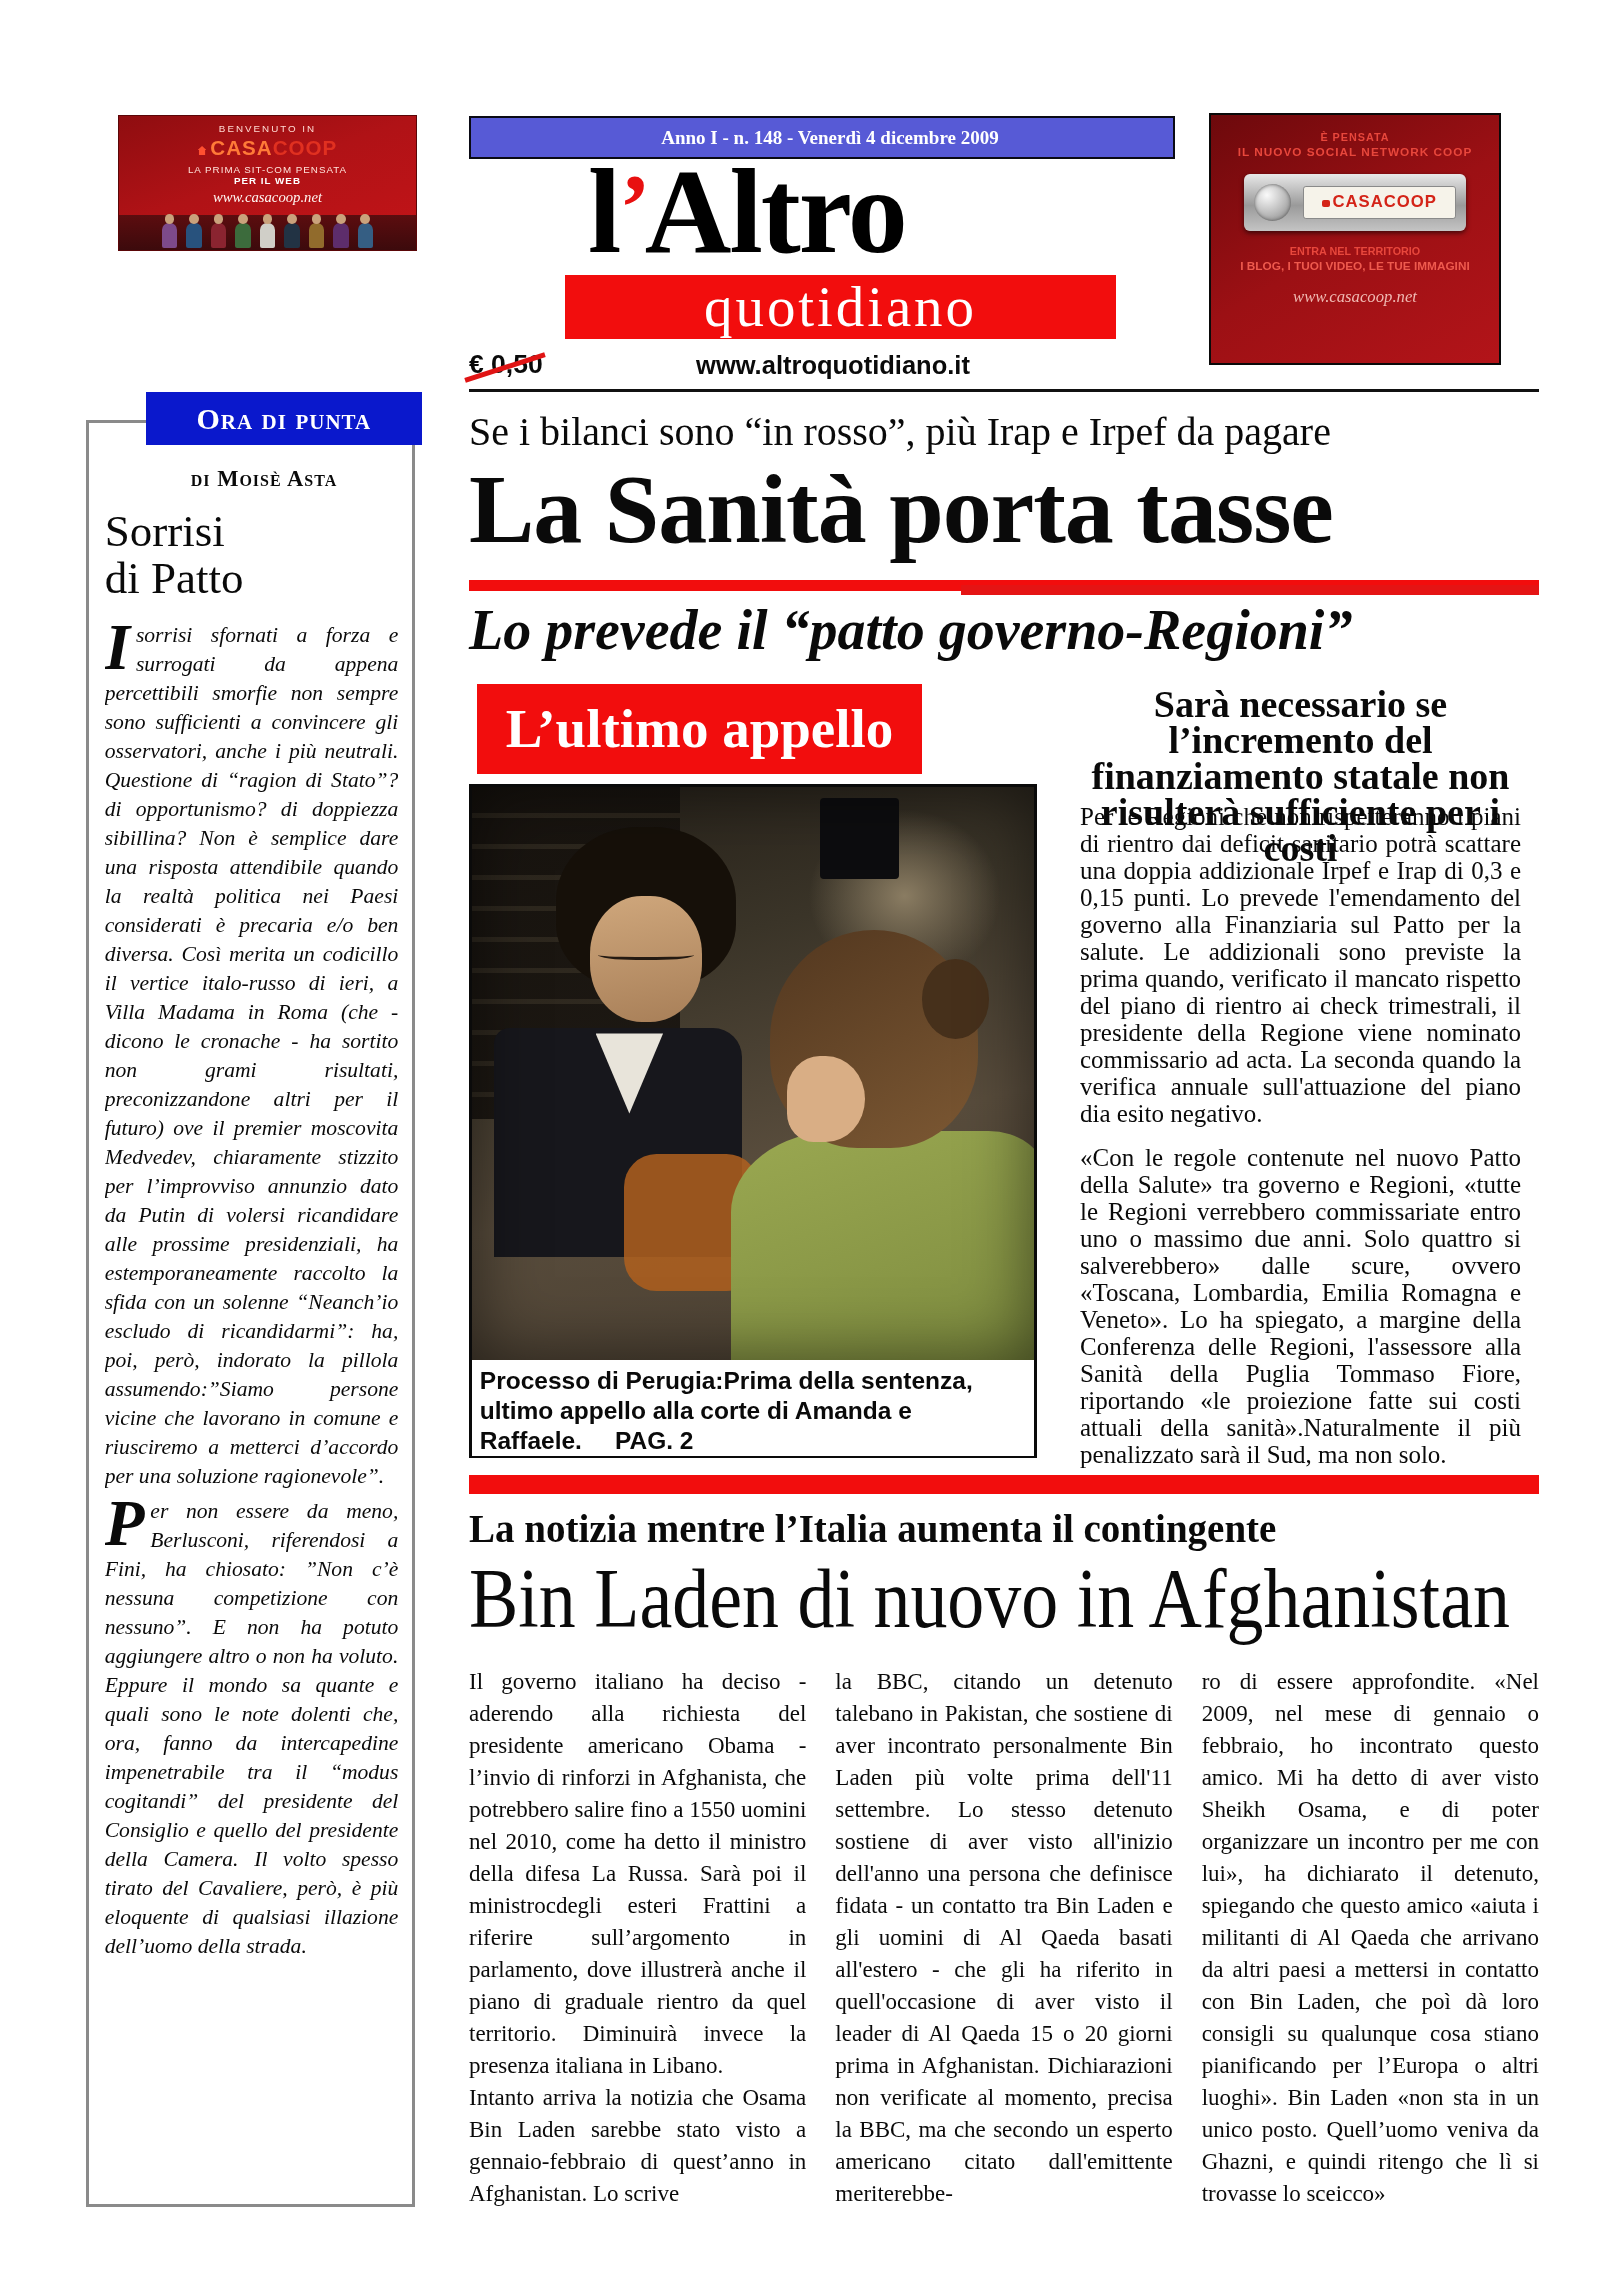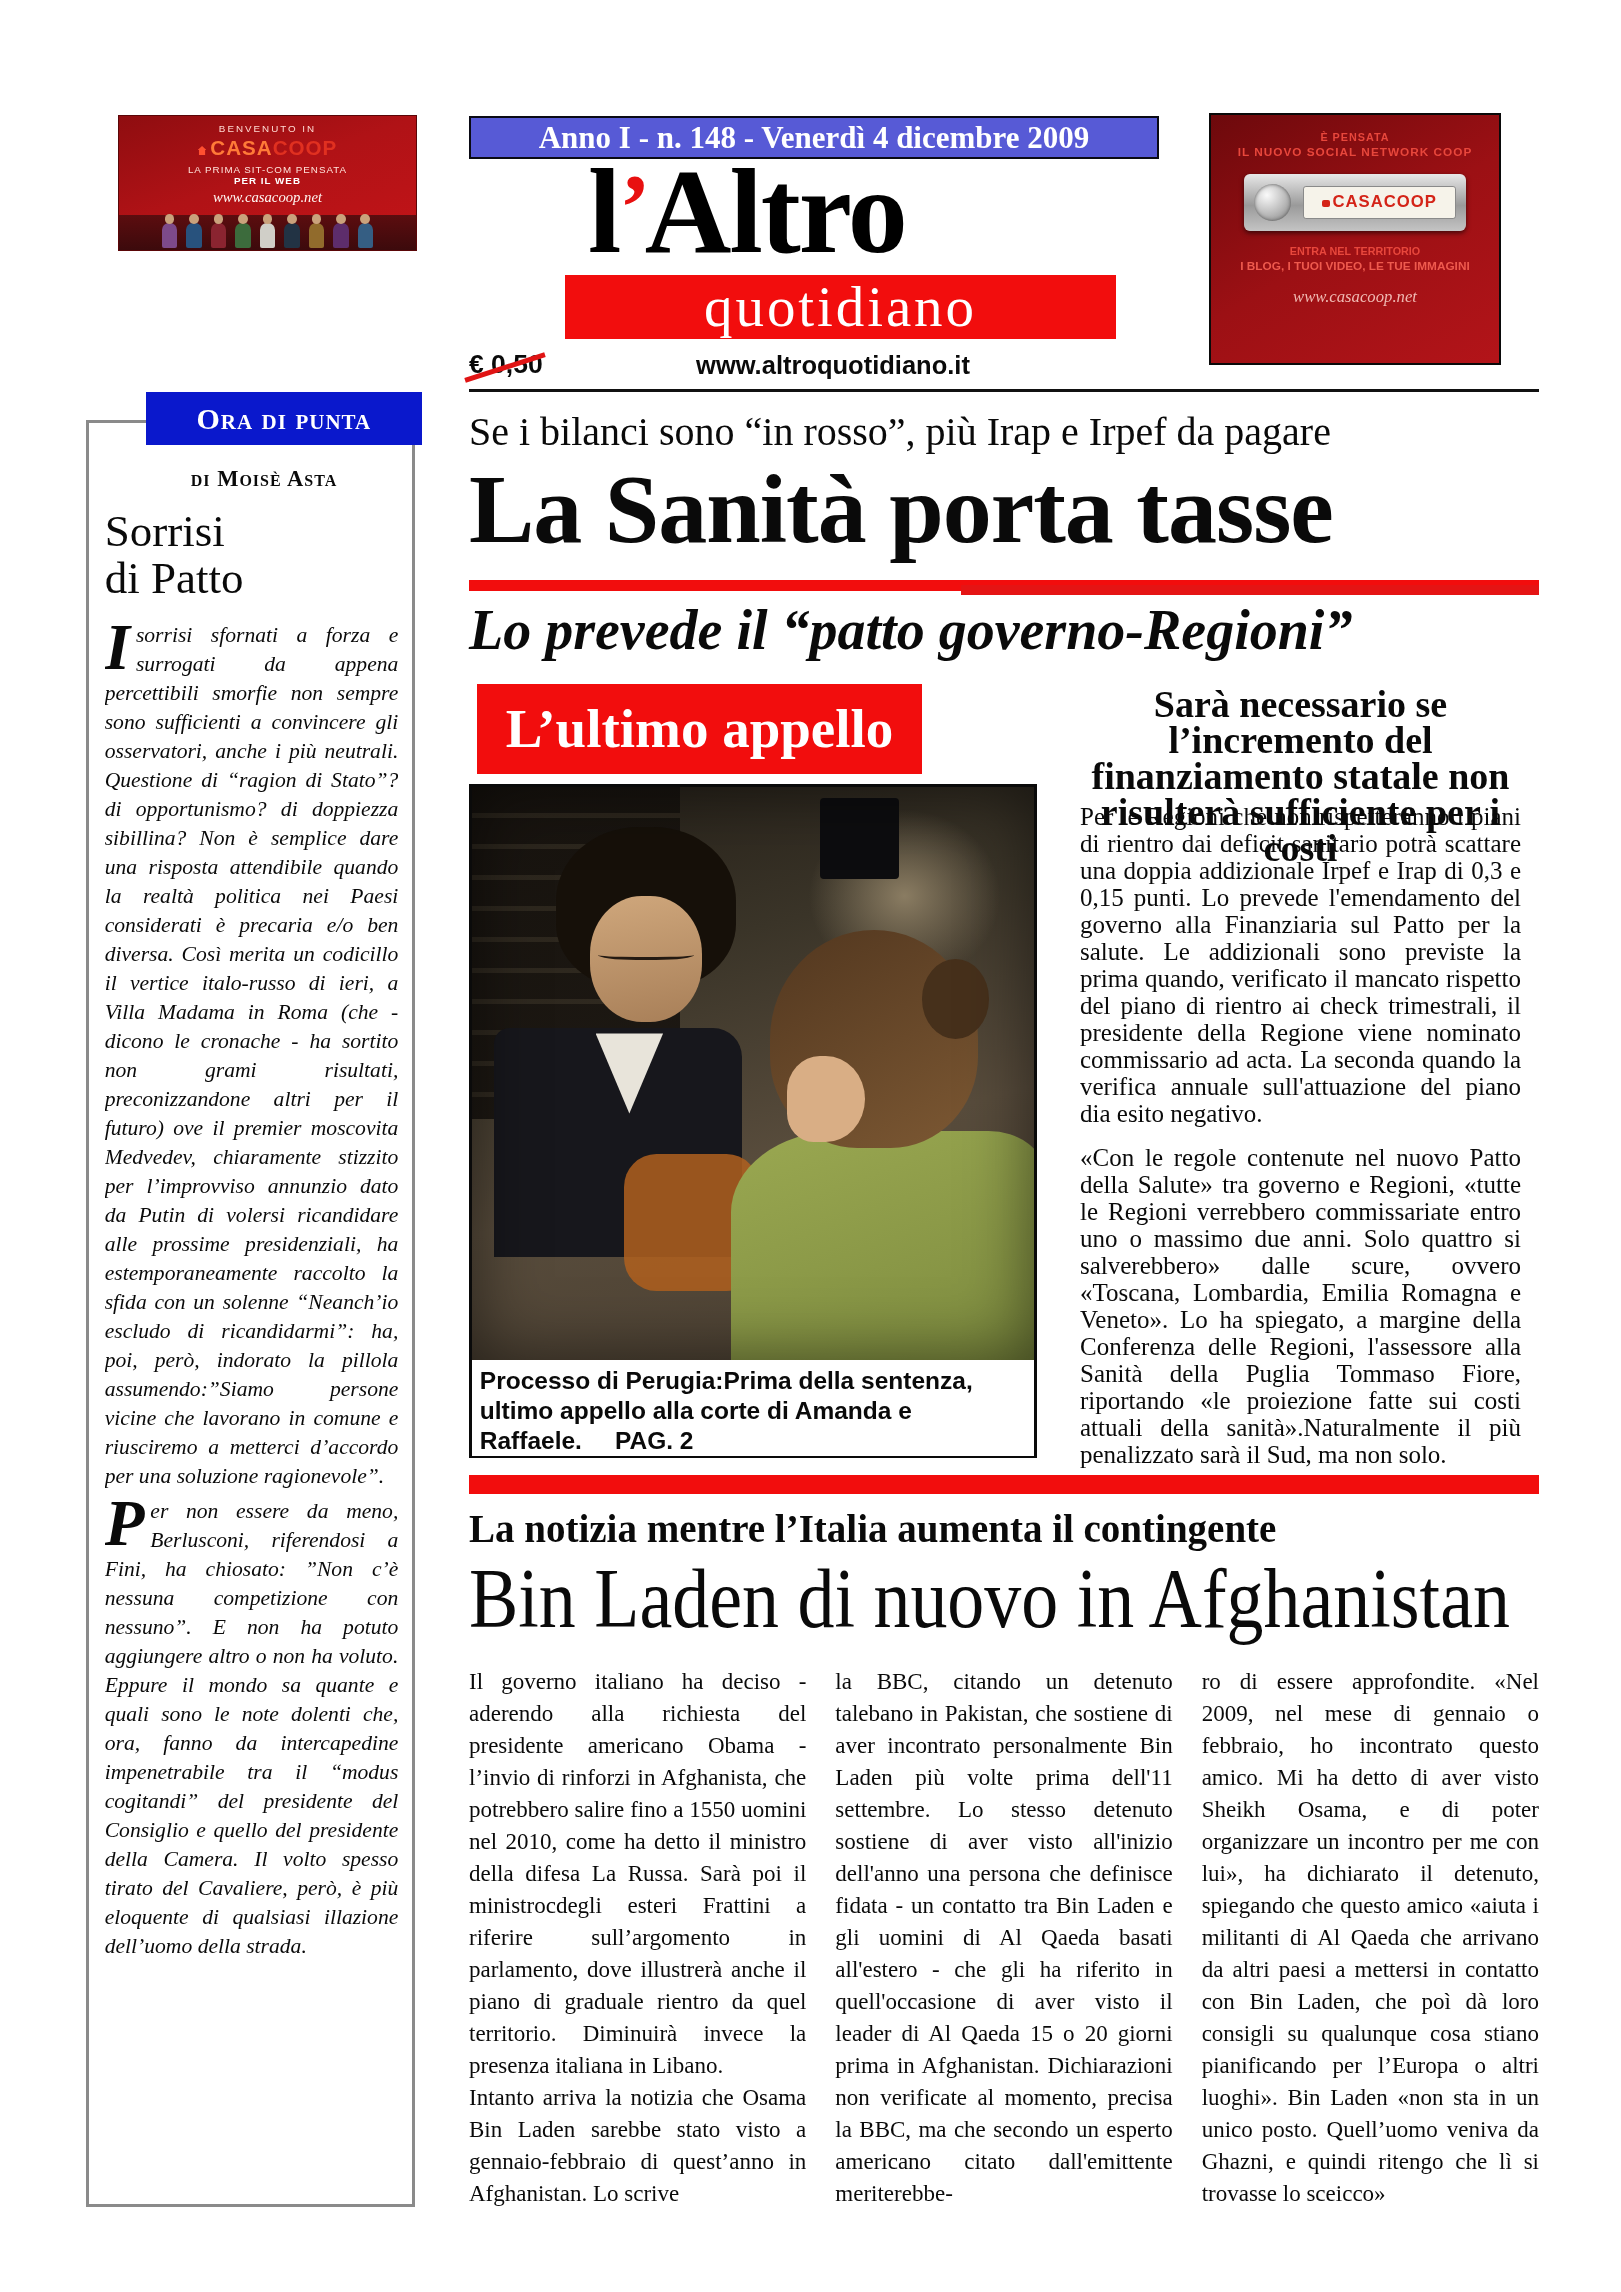--- a/index.html
+++ b/index.html
@@ -24,21 +24,21 @@
   .person{width:15.7px;height:25.5px;border-radius:6.9px 6.9px 2px 2px;position:relative;}
   .person::before{content:"";position:absolute;top:-8.8px;left:2.9px;width:9.8px;height:9.8px;border-radius:50%;background:#caa27c;}
   .person:nth-child(1){background:#7d4a8a;} .person:nth-child(2){background:#28527d;}
   .person:nth-child(3){background:#8a2430;} .person:nth-child(4){background:#3c6b3c;}
   .person:nth-child(5){background:#d0cfc8;} .person:nth-child(6){background:#234;}
   .person:nth-child(7){background:#916b2c;} .person:nth-child(8){background:#5d2d6b;}
   .person:nth-child(9){background:#355e83;}
 
   .issue-banner{position:absolute;left:469px;top:116px;width:686px;height:39px;
     background:#575ad6;border:2.9px solid #0a0a14;color:#ffffff;
-    font-weight:bold;font-size:31px;text-align:center;line-height:39px;}
+    font-weight:bold;font-size:19px;text-align:center;line-height:39px;padding-left:16px;}
 
   .quotidiano-box{position:absolute;left:565px;top:275px;width:551px;height:64px;background:#f20d0d;}
   .quotidiano-box span{display:block;text-align:center;color:#ffffff;font-size:57px;line-height:63px;letter-spacing:2.9px;}
   .logo-text{position:absolute;left:588px;top:147px;font-weight:bold;font-size:120px;line-height:118px;
     letter-spacing:-2px;color:#000;}
   .logo-text .apos{color:#e81010;font-size:94px;vertical-align:13.7px;letter-spacing:-5.9px;}
   .price{position:absolute;left:469px;top:349px;font-weight:bold;font-size:26.5px;font-family:"Liberation Sans",sans-serif;}
   .price-strike{position:absolute;left:463px;top:365px;width:84px;height:4.9px;background:#e01414;transform:rotate(-18deg);}
   .site-url{position:absolute;left:627px;top:351px;width:412px;text-align:center;
     font-family:"Liberation Sans",sans-serif;font-weight:bold;font-size:25.5px;}

